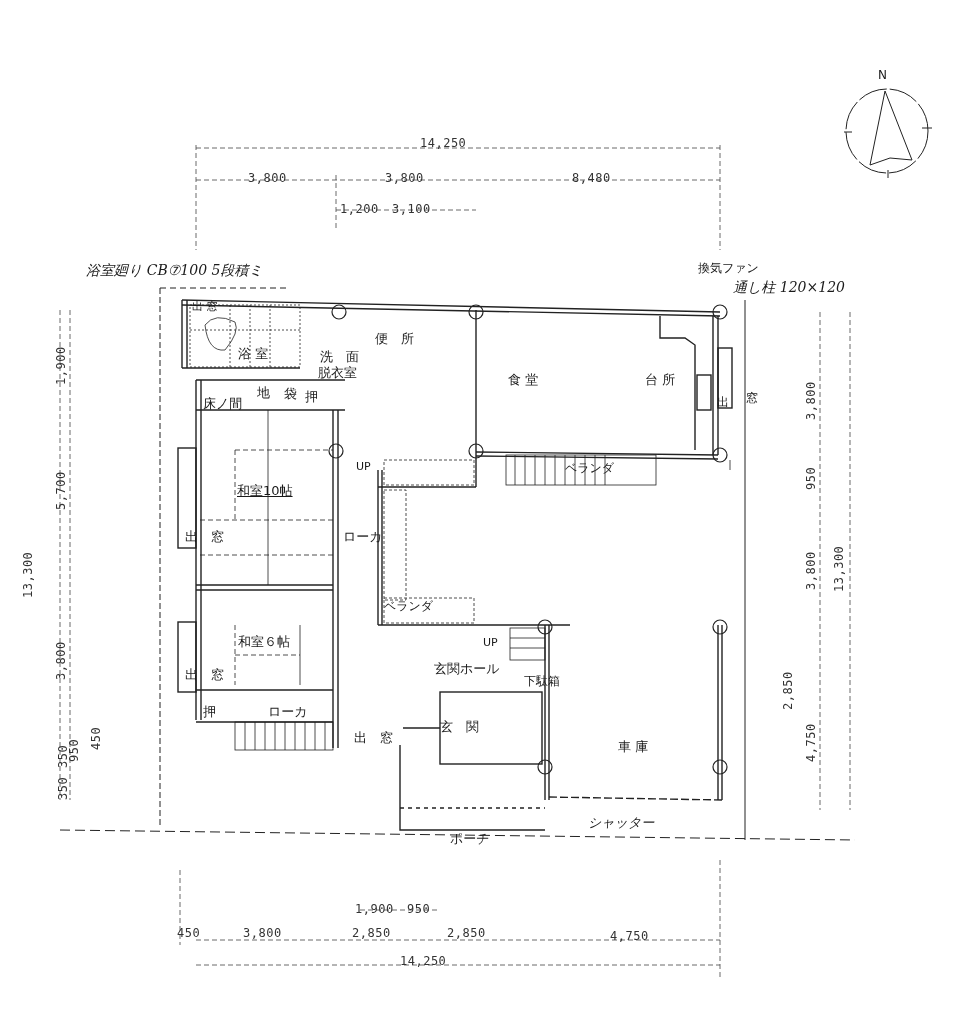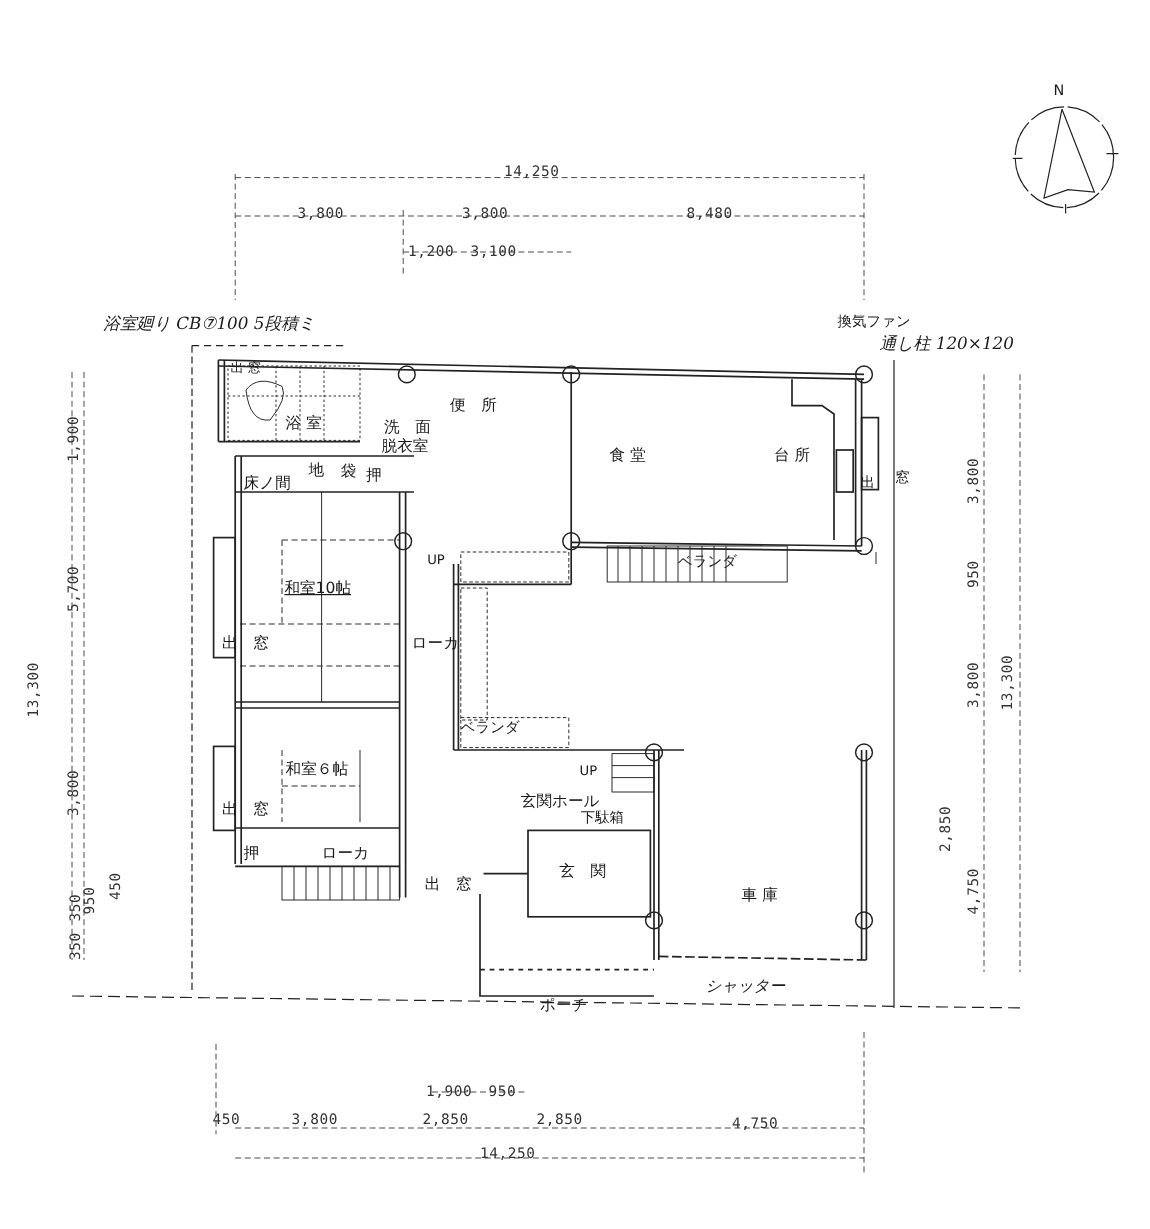--- a/index.html
+++ b/index.html
@@ -207,22 +207,22 @@
 <div class="lbl" style="left:384px;top:600px;font-size:12px;">ベランダ</div>
 <div class="lbl" style="left:483px;top:637px;font-size:11px;">UP</div>
 
 <div class="lbl" style="left:238px;top:635px;">和室６帖</div>
 <div class="lbl" style="left:185px;top:668px;">出　窓</div>
 <div class="lbl" style="left:203px;top:705px;">押</div>
 <div class="lbl" style="left:268px;top:705px;">ローカ</div>
 <div class="lbl" style="left:354px;top:731px;">出　窓</div>
 
 <div class="lbl" style="left:398px;top:662px;margin-left:36px;">玄関ホール</div>
-<div class="lbl" style="left:484px;top:675px;font-size:12px;">下駄箱</div>
-<div class="lbl" style="left:466px;top:720px;">玄　関</div>
+<div class="lbl" style="left:524px;top:675px;font-size:12px;">下駄箱</div>
+<div class="lbl" style="left:440px;top:720px;">玄　関</div>
 <div class="lbl" style="left:450px;top:784px;margin-top:48px;">ポーチ</div>
 <div class="lbl" style="left:618px;top:740px;">車 庫</div>
 <div class="lbl" style="left:588px;top:816px;font-style:italic;">シャッター</div>
 
 <div class="lbl dim vert" style="left:55px;top:385px;">1,900</div>
 <div class="lbl dim vert" style="left:55px;top:510px;">5,700</div>
 <div class="lbl dim vert" style="left:22px;top:598px;">13,300</div>
 <div class="lbl dim vert" style="left:55px;top:680px;">3,800</div>
 <div class="lbl dim vert" style="left:57px;top:768px;">350</div>
 <div class="lbl dim vert" style="left:68px;top:762px;">950</div>

